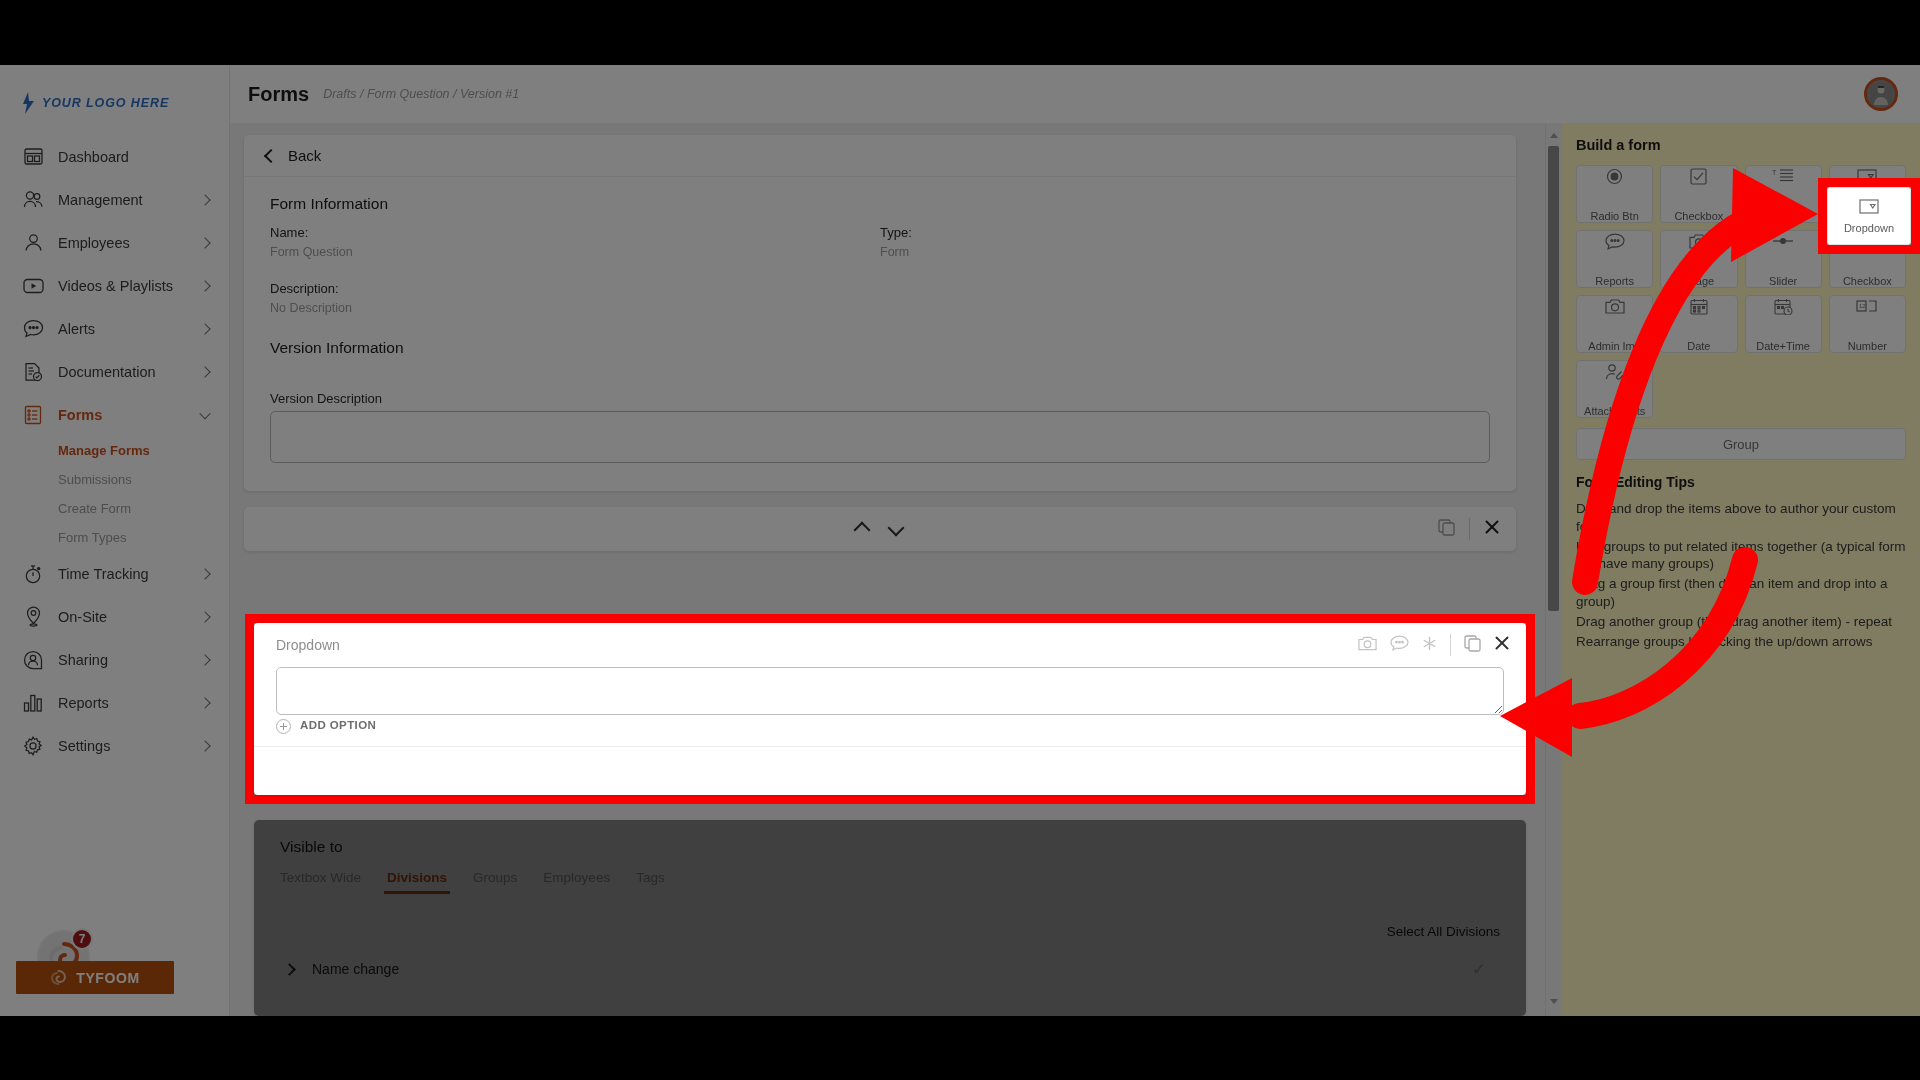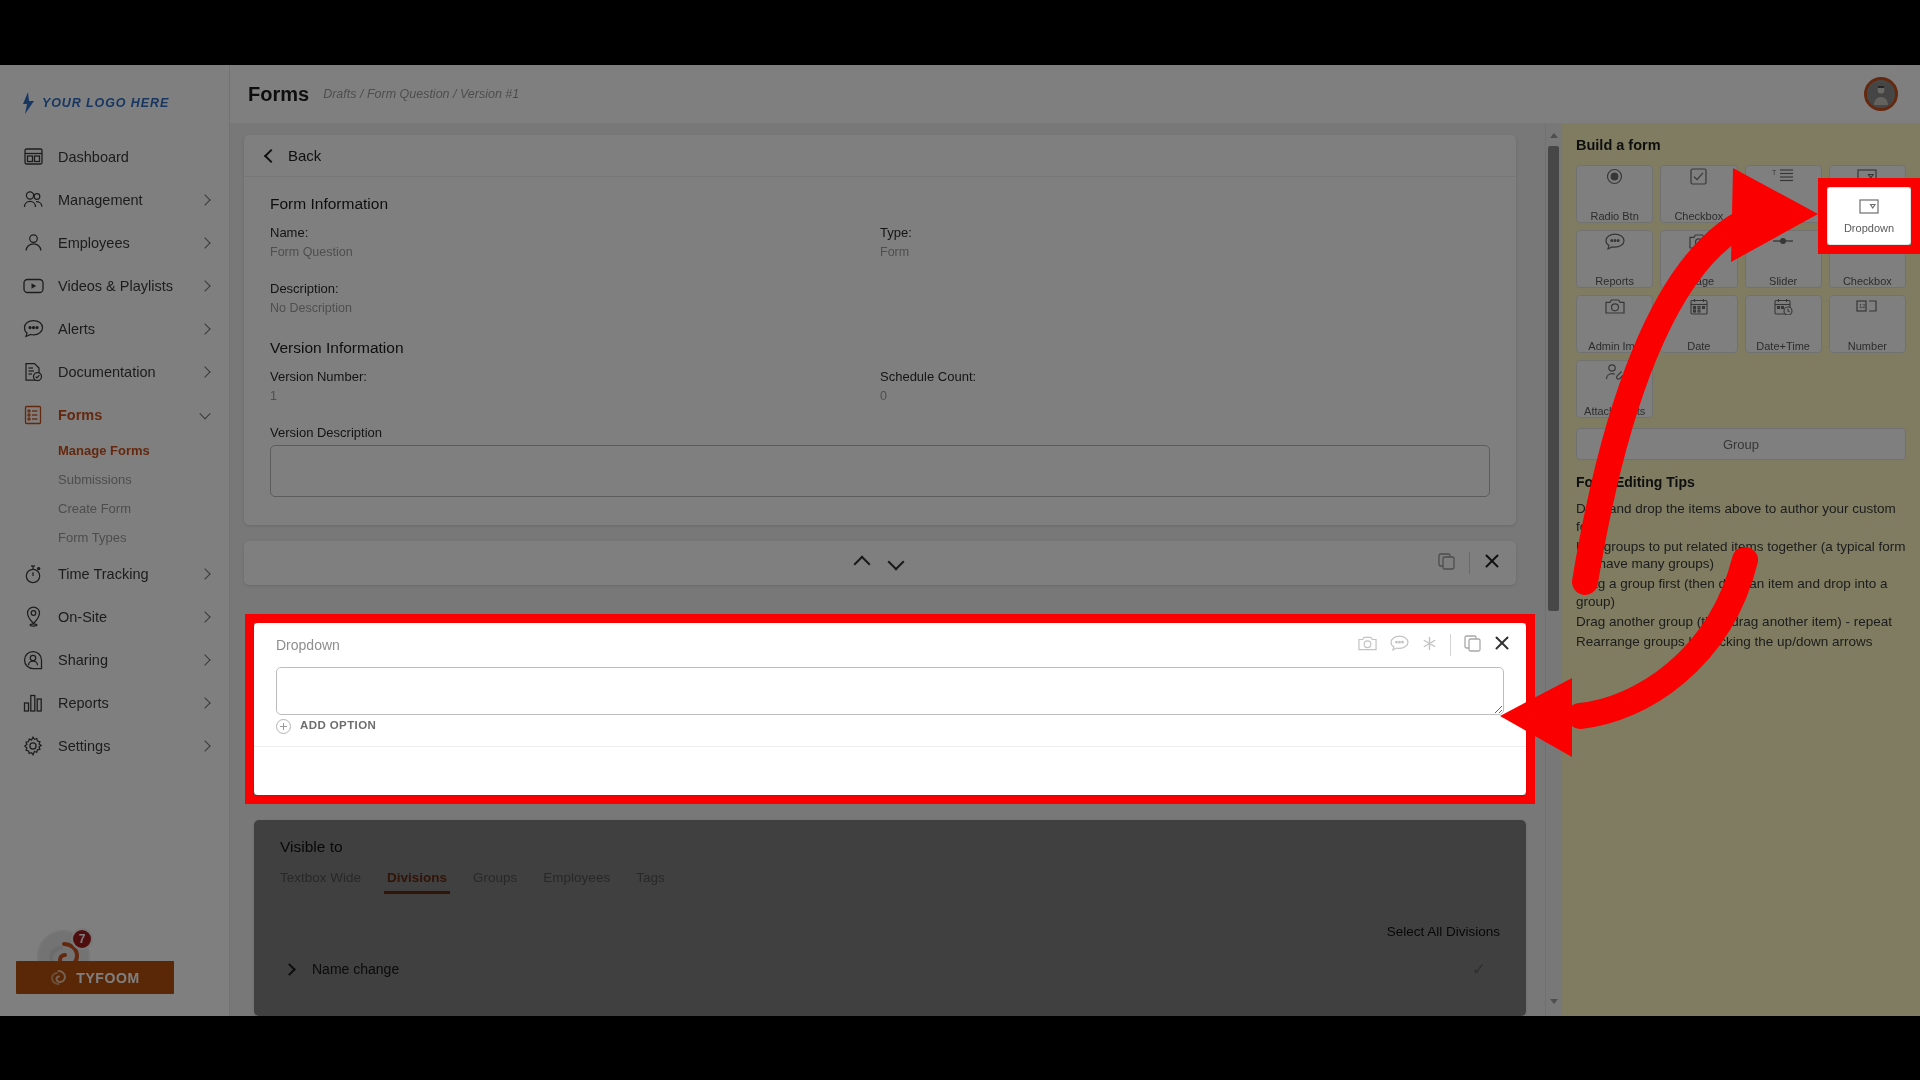--- a/index.html
+++ b/index.html
@@ -557,30 +557,20 @@
         <div class="fgrid">
           <div class="fcol">
             <div class="flabel">Description:</div>
             <div class="fvalue">No Description</div>
           </div>
           <div class="fcol"></div>
         </div>
 
         <div style="height:24px"></div>
         <div class="sec-title">Version Information</div>
-        <div class="fgrid">
-          <div class="fcol">
-            <div class="flabel">Version Number:</div>
-            <div class="fvalue">1</div>
-          </div>
-          <div class="fcol">
-            <div class="flabel">Schedule Count:</div>
-            <div class="fvalue">0</div>
-          </div>
-        </div>
         <div class="gap"></div>
         <div class="flabel">Version Description</div>
         <textarea class="ta" value="" style=""></textarea>
       </div>
     </div>
 
     <div class="card" style="height:44px">
       <div class="grp-bar">
         <div class="grp-arrows">
           <span class="chev-btn up">

